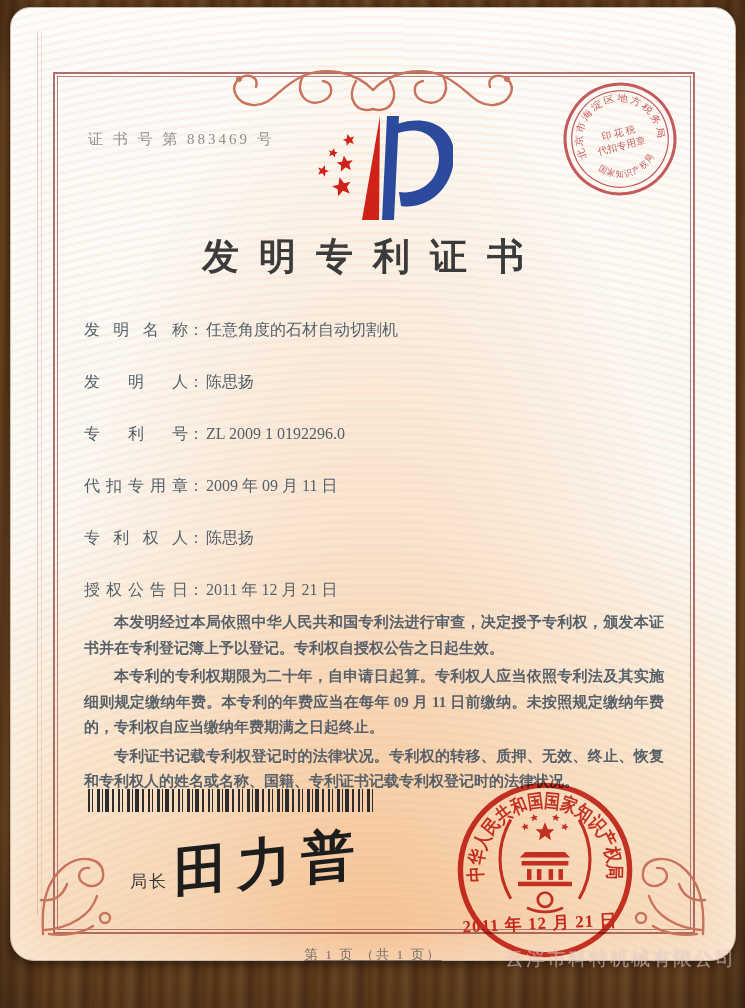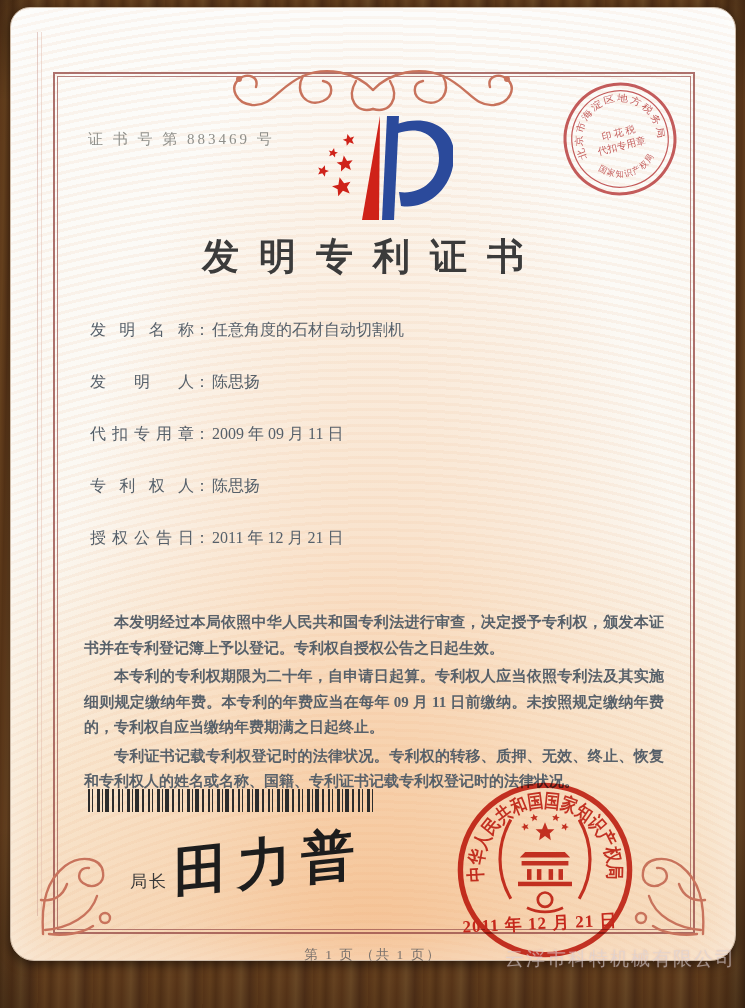--- a/index.html
+++ b/index.html
@@ -41,21 +41,21 @@
     transform:rotate(-14deg);opacity:.8;}
   .title{
     position:absolute;left:0;right:0;top:224px;text-align:center;
     font-size:37px;font-weight:700;color:#3b3b3b;
     letter-spacing:20px;
   }
   .fields{position:absolute;left:73px;top:312px;width:580px;}
   .field-row{height:22px;margin-bottom:30px;font-size:16px;color:#56606a;
     white-space:nowrap;}
   .field-label{display:inline-block;width:104px;text-align:justify;
-    text-align-last:justify;vertical-align:bottom;margin-left:6px;}
+    text-align-last:justify;vertical-align:bottom;}
   .field-colon{display:inline-block;margin-right:2px;}
   .paragraphs{position:absolute;left:73px;width:580px;top:600px;
     font-size:15px;line-height:25.5px;color:#58616a;text-align:justify;}
   .paragraphs p{margin:2px 0 3px 0;text-indent:2em;font-weight:bold;}
   .barcode{
     position:absolute;left:77px;top:781px;width:286px;height:23px;
     background:repeating-linear-gradient(90deg,
       #2c2c2c 0 2px, transparent 2px 4px,
       #2c2c2c 4px 5px, transparent 5px 9px,
       #2c2c2c 9px 12px, transparent 12px 14px,
@@ -71,21 +71,21 @@
     letter-spacing:10px;font-weight:700;
   }
   .official-seal{position:absolute;left:444px;top:772px;width:180px;height:180px;
     opacity:.92;mix-blend-mode:multiply;}
   .seal-date{
     position:absolute;left:443px;top:904px;width:172px;text-align:center;
     font-size:17px;font-weight:700;color:#c5281c;letter-spacing:1px;
     transform:rotate(-2.5deg);
   }
   .footer-page{position:absolute;left:0;right:0;top:938px;text-align:center;
-    font-size:13.5px;color:#79716c;letter-spacing:2px;}
+    font-size:13.5px;color:#79716c;letter-spacing:2px;text-decoration:underline;}
   .watermark{
     position:absolute;left:505px;top:946px;font-size:19px;letter-spacing:2px;
     color:rgba(222,218,222,.55);text-shadow:0 0 2px rgba(190,120,110,.25);
     z-index:5;
   }
   .flourish-top{position:absolute;left:50%;transform:translateX(-50%);
     top:38px;width:330px;height:72px;}
   .corner-orn{position:absolute;bottom:22px;width:92px;height:100px;}
   .corner-orn.left{left:24px;}
   .corner-orn.right{right:24px;transform:scaleX(-1);}
@@ -152,20 +152,23 @@
   </svg>
 
   <div class="title">发明专利证书</div>
 
   <div class="fields">
     <div class="field-row">
       <span class="field-label">发明名称</span><span class="field-colon">：</span><span class="field-value">任意角度的石材自动切割机</span>
     </div>
     <div class="field-row">
       <span class="field-label">发明人</span><span class="field-colon">：</span><span class="field-value">陈思扬</span>
+    </div>
+    <div class="field-row">
+      <span class="field-label">专利号</span><span class="field-colon">：</span><span class="field-value">ZL 2009 1 0192296.0</span>
     </div>
     <div class="field-row">
       <span class="field-label">代扣专用章</span><span class="field-colon">：</span><span class="field-value">2009 年 09 月 11 日</span>
     </div>
     <div class="field-row">
       <span class="field-label">专利权人</span><span class="field-colon">：</span><span class="field-value">陈思扬</span>
     </div>
     <div class="field-row">
       <span class="field-label">授权公告日</span><span class="field-colon">：</span><span class="field-value">2011 年 12 月 21 日</span>
     </div>

